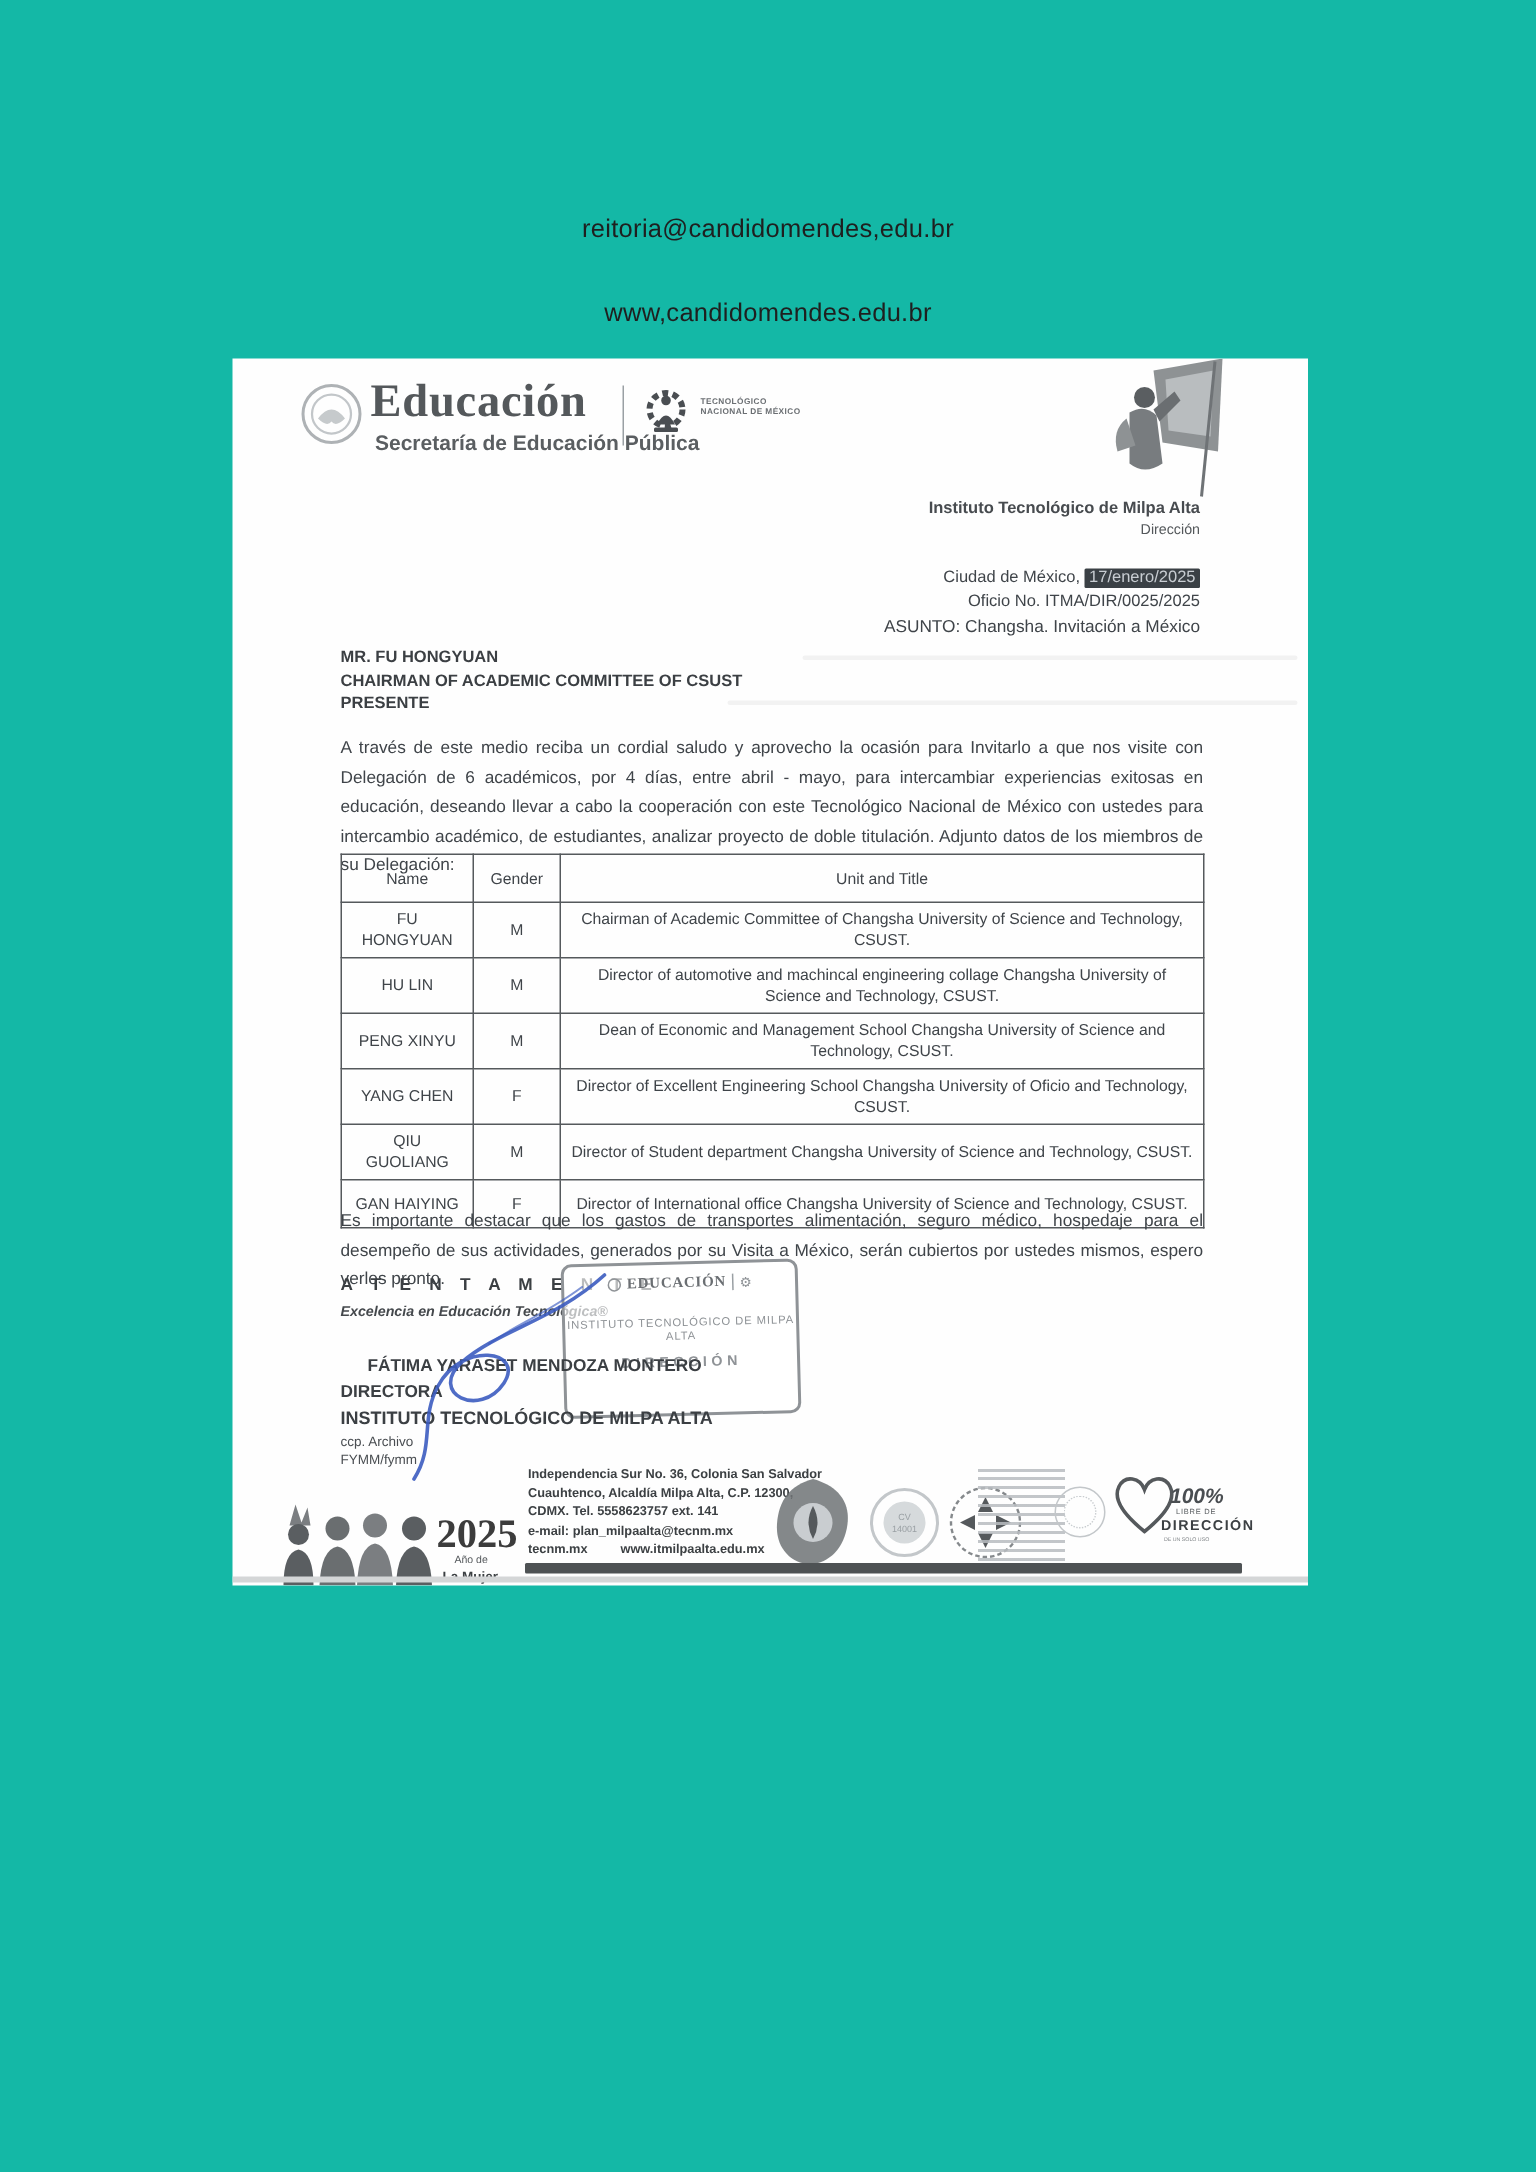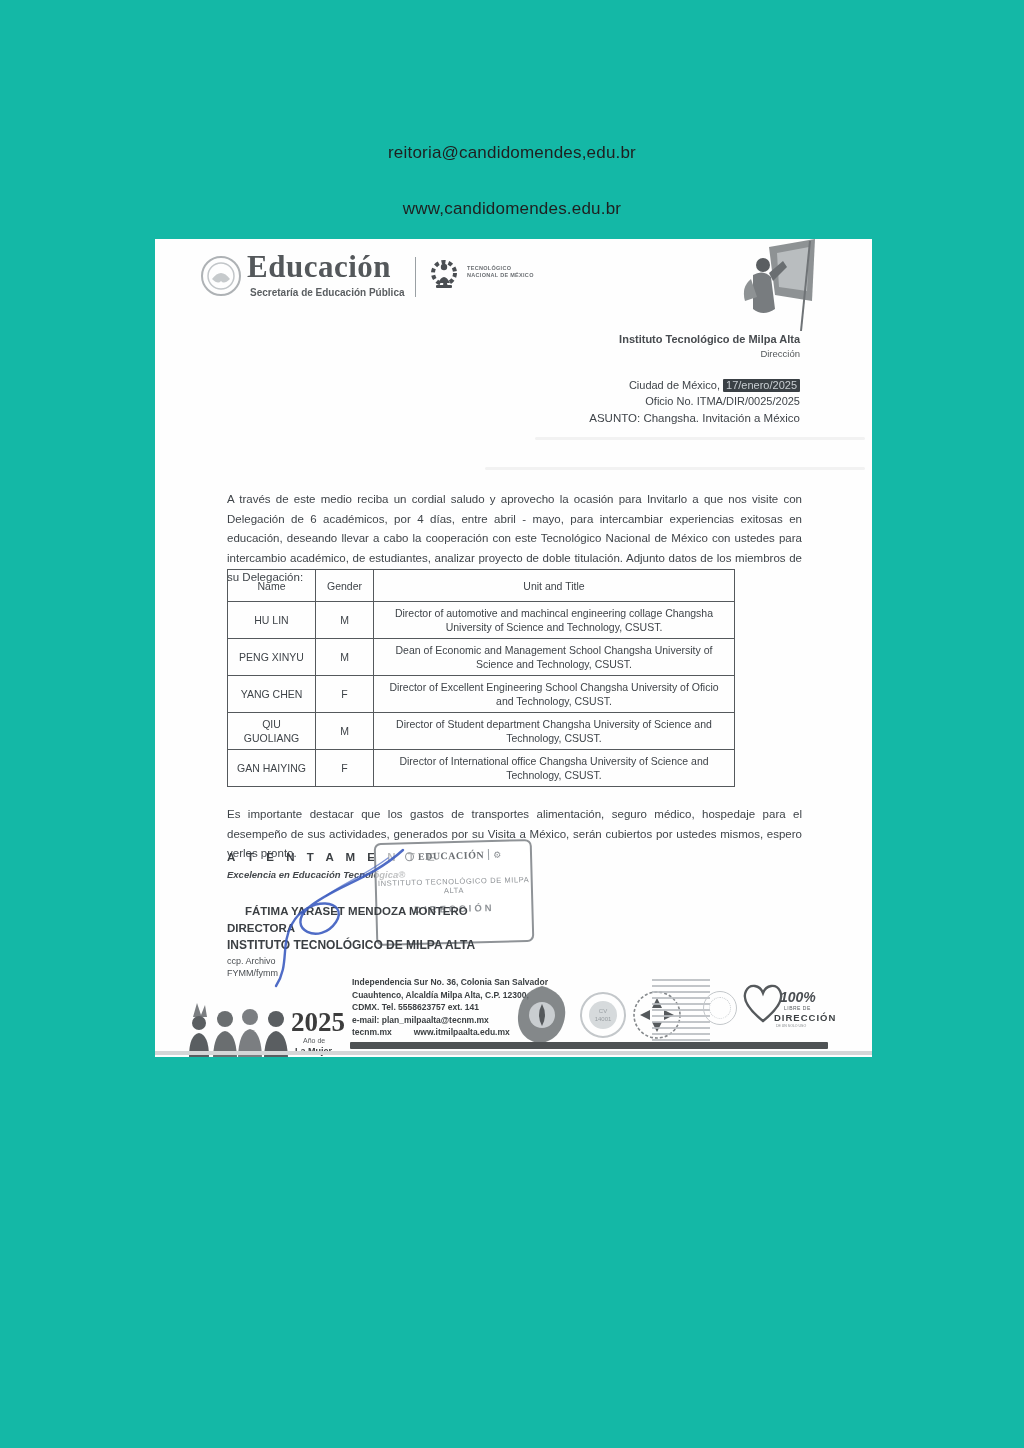--- a/index.html
+++ b/index.html
@@ -10,39 +10,39 @@
   .top-line.email { top:143px; }
   .top-line.web   { top:199px; }
 
   
   .scan { position:absolute; left:155px; top:239px; width:717px; height:818px; background:#fefefe; overflow:hidden; color:#3f4449; }
   .noise1,.noise2 { position:absolute; height:3px; background:#f2f2f2; border-radius:2px; }
 
   
   .seal-mx { position:absolute; left:45px; top:16px; width:42px; height:42px; }
   .edu-word { position:absolute; left:92px; top:10px; font-family:"Liberation Serif", serif; font-weight:bold; font-size:31px; color:#54585b; letter-spacing:.5px; }
-  .edu-sub  { position:absolute; left:95px; top:48px; font-size:10px; font-weight:bold; color:#5a5e61; }
+  .edu-sub  { position:absolute; left:95px; top:48px; font-size:14px; font-weight:bold; color:#5a5e61; }
   .hdr-divider { position:absolute; left:260px; top:18px; width:1px; height:40px; background:#9aa0a4; }
   .tecnm-logo { position:absolute; left:272px; top:16px; width:34px; height:40px; }
   .tecnm-label { position:absolute; left:312px; top:26px; font-size:5.5px; color:#6a6e72; font-weight:bold; width:70px; line-height:7px; letter-spacing:.3px; }
   .flag-art { position:absolute; left:562px; top:0px; width:102px; height:94px; }
   .inst-name { position:absolute; right:72px; top:94px; font-size:11px; font-weight:bold; color:#474b4f; }
   .inst-dept { position:absolute; right:72px; top:109px; font-size:9.5px; color:#54585b; }
 
   .meta-line { position:absolute; right:72px; font-size:11px; color:#3f4449; white-space:nowrap; }
   .m1 { top:140px; } .m2 { top:156px; } .m3 { top:173px; font-size:11.5px; }
   .hl-date { background:#3a4045; color:#c8cdd2; padding:0 3px 1px 3px; border-radius:1px; }
 
   .recipient { position:absolute; left:72px; top:192px; font-size:11px; font-weight:bold; color:#3b3f43; line-height:15.5px; }
 
   .para { position:absolute; left:72px; width:575px; font-size:11.5px; line-height:19.5px; text-align:justify; color:#3f4449; }
   .p1 { top:251px; }
   .p2 { top:566px; }
 
-  table.delegation { position:absolute; left:72px; top:330px; width:508px; border-collapse:collapse; font-size:10.5px; color:#3f4449; }
+  table.delegation { position:absolute; left:72px; top:330px; width:576px; border-collapse:collapse; font-size:10.5px; color:#3f4449; }
   table.delegation th, table.delegation td { border:1px solid #55595c; text-align:center; vertical-align:middle; padding:4px 6px; line-height:14px; }
   table.delegation th { font-weight:normal; height:24px; }
   table.delegation td:nth-child(1) { width:88px; }
   table.delegation td:nth-child(2) { width:58px; }
   table.delegation tr { height:32px; }
 
   .att { position:absolute; left:72px; top:612px; font-size:11.5px; font-weight:bold; letter-spacing:4.5px; color:#3b3f43; }
   .motto { position:absolute; left:72px; top:630px; font-size:9.5px; font-weight:bold; font-style:italic; color:#44484c; }
   .sig-name { position:absolute; left:72px; top:666px; font-size:11.5px; font-weight:bold; color:#3b3f43;padding-left:18px; }
   .sig-title { position:absolute; left:72px; top:683px; font-size:11.5px; font-weight:bold; color:#3b3f43; }
@@ -126,32 +126,42 @@
       <path d="M34 40 Q24 48 28 62 L40 58 Z" fill="#8e9294"></path>
       <path d="M52 34 L66 22 L70 28 L56 42 Z" fill="#6a6e71"></path>
     </svg>
     <div class="inst-name">Instituto Tecnológico de Milpa Alta</div>
     <div class="inst-dept">Dirección</div>
 
     <div class="meta-line m1"><span>Ciudad de México, </span><span class="hl-date">17/enero/2025</span></div>
     <div class="meta-line m2">Oficio No. ITMA/DIR/0025/2025</div>
     <div class="meta-line m3">ASUNTO: Changsha. Invitación a México</div>
 
+    <div class="recipient">
+      <div>MR. FU HONGYUAN</div>
+      <div>CHAIRMAN OF ACADEMIC COMMITTEE OF CSUST</div>
+      <div>PRESENTE</div>
+    </div>
 
     <div class="para p1">A través de este medio reciba un cordial saludo y aprovecho la ocasión para Invitarlo a que nos visite con Delegación de 6 académicos, por 4 días, entre abril - mayo, para intercambiar experiencias exitosas en educación, deseando llevar a cabo la cooperación con este Tecnológico Nacional de México con ustedes para intercambio académico, de estudiantes, analizar proyecto de doble titulación. Adjunto datos de los miembros de su Delegación:</div>
 
     <table class="delegation">
       <thead>
           <tr>
             <th>Name</th>
             <th>Gender</th>
             <th>Unit and Title</th>
           </tr>
         </thead>
       <tbody>
+          <tr>
+            <td>FU HONGYUAN</td>
+            <td>M</td>
+            <td>Chairman of Academic Committee of Changsha University of Science and Technology, CSUST.</td>
+          </tr>
           <tr>
             <td>HU LIN</td>
             <td>M</td>
             <td>Director of automotive and machincal engineering collage Changsha University of Science and Technology, CSUST.</td>
           </tr>
           <tr>
             <td>PENG XINYU</td>
             <td>M</td>
             <td>Dean of Economic and Management School  Changsha University of Science and Technology, CSUST.</td>
           </tr>

